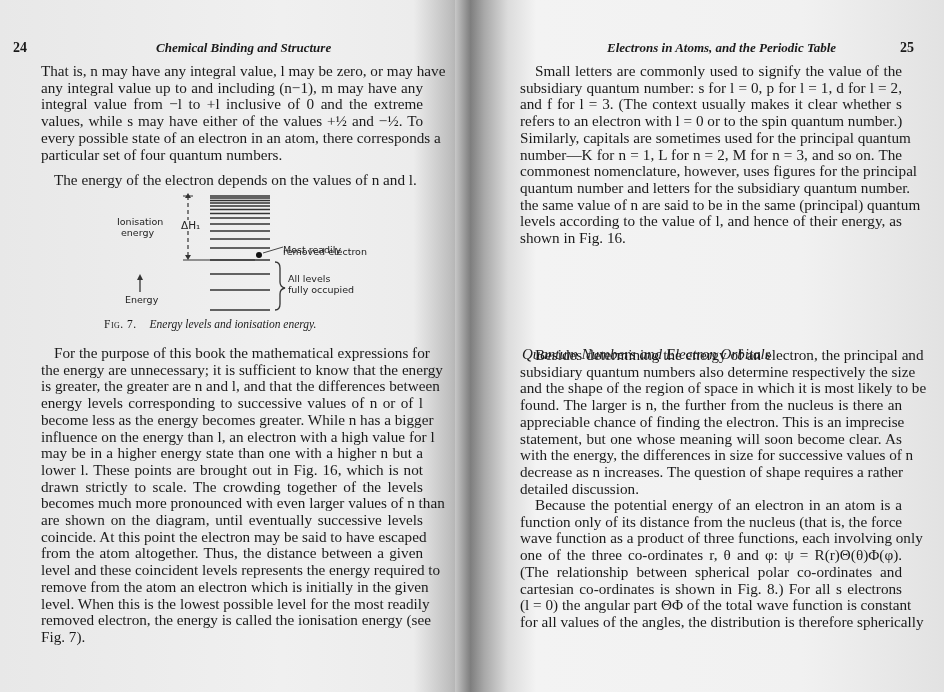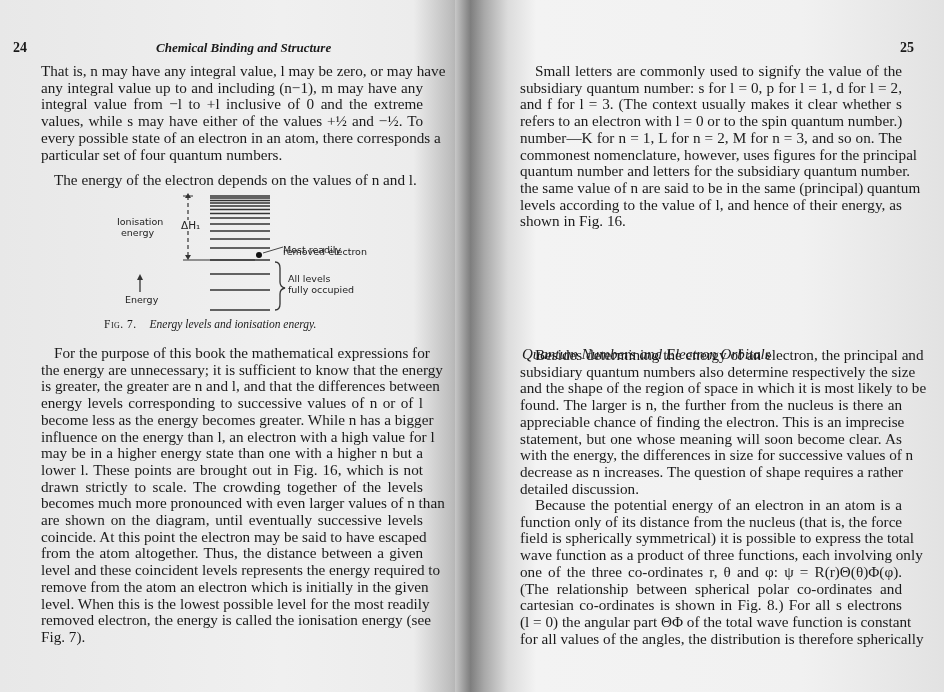--- a/index.html
+++ b/index.html
@@ -106,27 +106,29 @@
     <span class="line">remove from the atom an electron which is initially in the given</span>
     <span class="line">level. When this is the lowest possible level for the most readily</span>
     <span class="line">removed electron, the energy is called the ionisation energy (see</span>
     <span class="line last">Fig. 7).</span>
   </div>
 </div>
 
 <div class="spine"></div>
 
 <div id="right-page" class="page">
+  <span class="header running" style="left:137px;">Electrons in Atoms, and the Periodic Table</span>
   <span class="pgnum" style="left:430px;">25</span>
 
   <div class="text" style="left:50px;top:63px;width:382px;">
     <span class="line" style="padding-left:15px;">Small letters are commonly used to signify the value of the</span>
     <span class="line">subsidiary quantum number: s for l = 0, p for l = 1, d for l = 2,</span>
     <span class="line">and f for l = 3. (The context usually makes it clear whether s</span>
     <span class="line">refers to an electron with l = 0 or to the spin quantum number.)</span>
+    <span class="line">Similarly, capitals are sometimes used for the principal quantum</span>
     <span class="line">number—K for n = 1, L for n = 2, M for n = 3, and so on. The</span>
     <span class="line">commonest nomenclature, however, uses figures for the principal</span>
     <span class="line">quantum number and letters for the subsidiary quantum number.</span>
     <span class="line">the same value of n are said to be in the same (principal) quantum</span>
     <span class="line">levels according to the value of l, and hence of their energy, as</span>
     <span class="line last">shown in Fig. 16.</span>
   </div>
 
   <span class="section-head" style="left:52px;top:318px;margin-top:28px;">Quantum Numbers and Electron Orbitals</span>
 
@@ -138,21 +140,20 @@
     <span class="line">appreciable chance of finding the electron. This is an imprecise</span>
     <span class="line">statement, but one whose meaning will soon become clear. As</span>
     <span class="line">with the energy, the differences in size for successive values of n</span>
     <span class="line">decrease as n increases. The question of shape requires a rather</span>
     <span class="line last">detailed discussion.</span>
   </div>
 
   <div class="text" style="left:50px;top:497px;width:382px;">
     <span class="line" style="padding-left:15px;">Because the potential energy of an electron in an atom is a</span>
     <span class="line">function only of its distance from the nucleus (that is, the force</span>
-    <span class="line">field is spherically symmetrical) it is possible to express the total</span>
     <span class="line">wave function as a product of three functions, each involving only</span>
     <span class="line">one of the three co-ordinates r, θ and φ: ψ = R(r)Θ(θ)Φ(φ).</span>
     <span class="line">(The relationship between spherical polar co-ordinates and</span>
     <span class="line">cartesian co-ordinates is shown in Fig. 8.) For all s electrons</span>
     <span class="line">(l = 0) the angular part ΘΦ of the total wave function is constant</span>
     <span class="line">for all values of the angles, the distribution is therefore spherically</span>
   </div>
 </div>
 
 </body></html>

